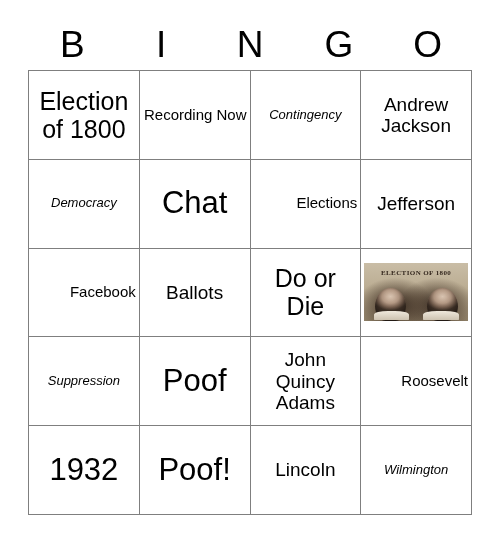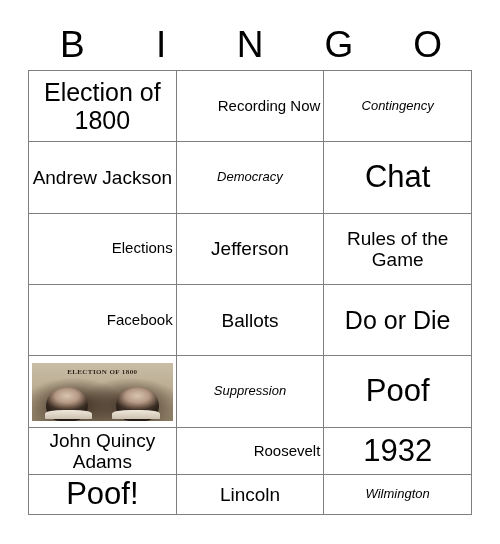--- a/index.html
+++ b/index.html
@@ -41,21 +41,21 @@
     letter-spacing: 0px;
   }
   
   .bingo-grid {
     position: absolute;
     left: 28px;
     top: 70px;
     width: 444px;
     height: 445px;
     display: grid;
-    grid-template-columns: repeat(3, 1fr);
+    grid-template-columns: repeat(4, 1fr);
     grid-template-rows: repeat(5, 1fr);
     border-top: 1px solid #7f7f7f;
     border-left: 1px solid #7f7f7f;
     box-sizing: border-box;
     background: #ffffff;
   }
   .bingo-cell {
     border-right: 1px solid #7f7f7f;
     border-bottom: 1px solid #7f7f7f;
     box-sizing: border-box;
@@ -176,23 +176,20 @@
     <div class="bingo-cell">
       <span class="cell-text fs-xl">Chat</span>
     </div>
     <div class="bingo-cell">
       <span class="cell-text fs-sm">Elections</span>
     </div>
     <div class="bingo-cell">
       <span class="cell-text fs-md">Jefferson</span>
     </div>
     <div class="bingo-cell">
-      <span class="cell-text fs-md">Rules of the Game</span>
-    </div>
-    <div class="bingo-cell">
       <span class="cell-text fs-sm">Facebook</span>
     </div>
 
     <div class="bingo-cell">
       <span class="cell-text fs-md">Ballots</span>
     </div>
     <div class="bingo-cell">
       <span class="cell-text fs-lg">Do or Die</span>
     </div>
     <div class="bingo-cell">

